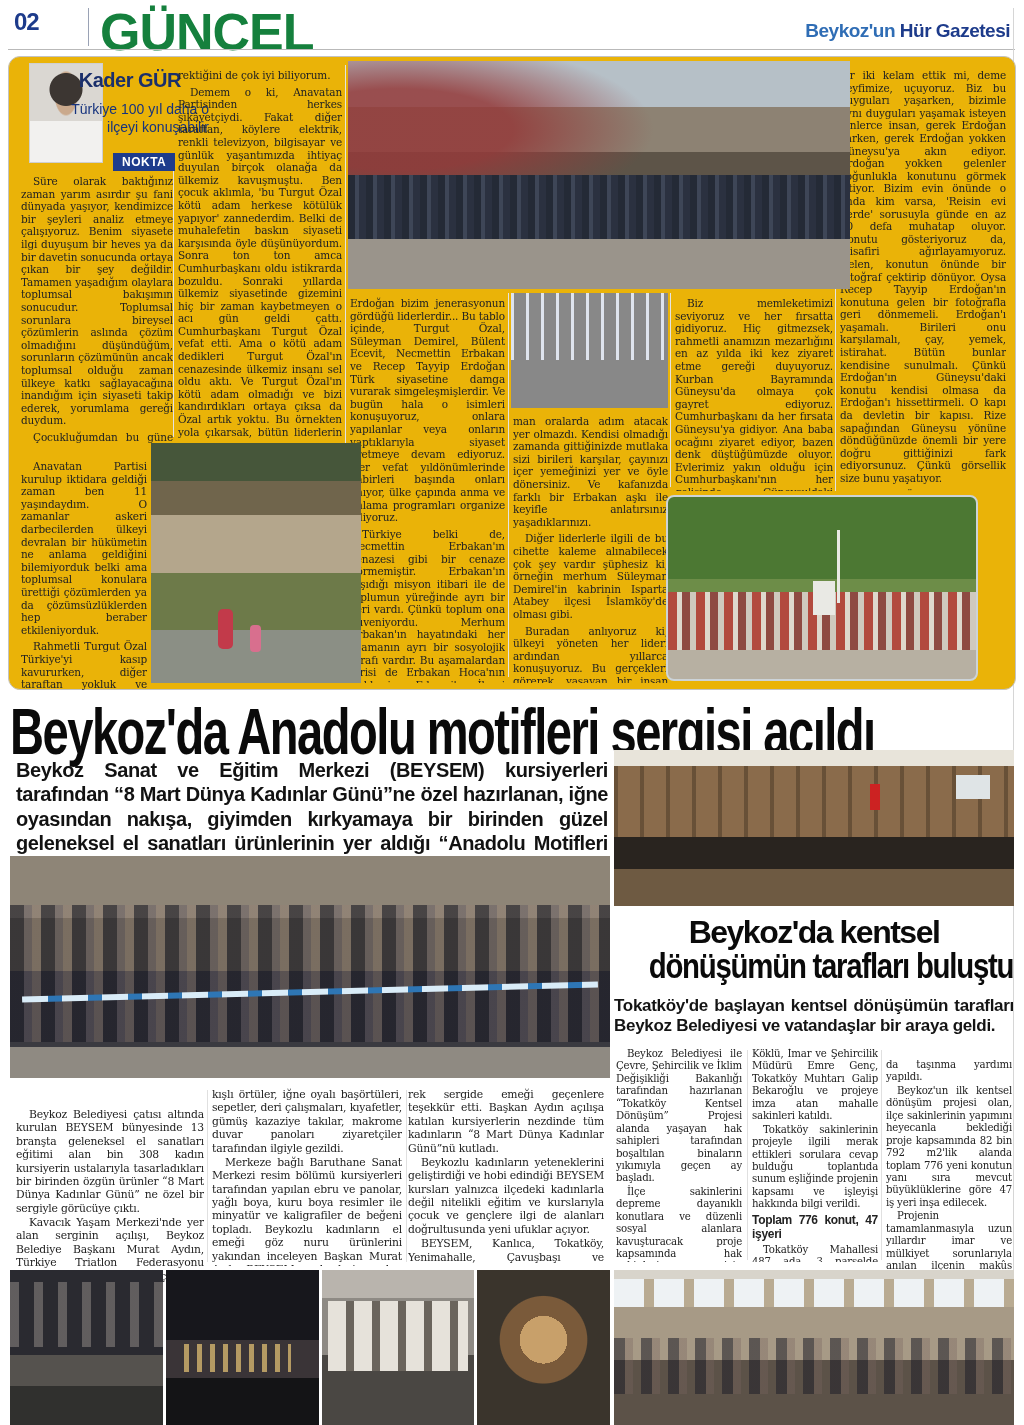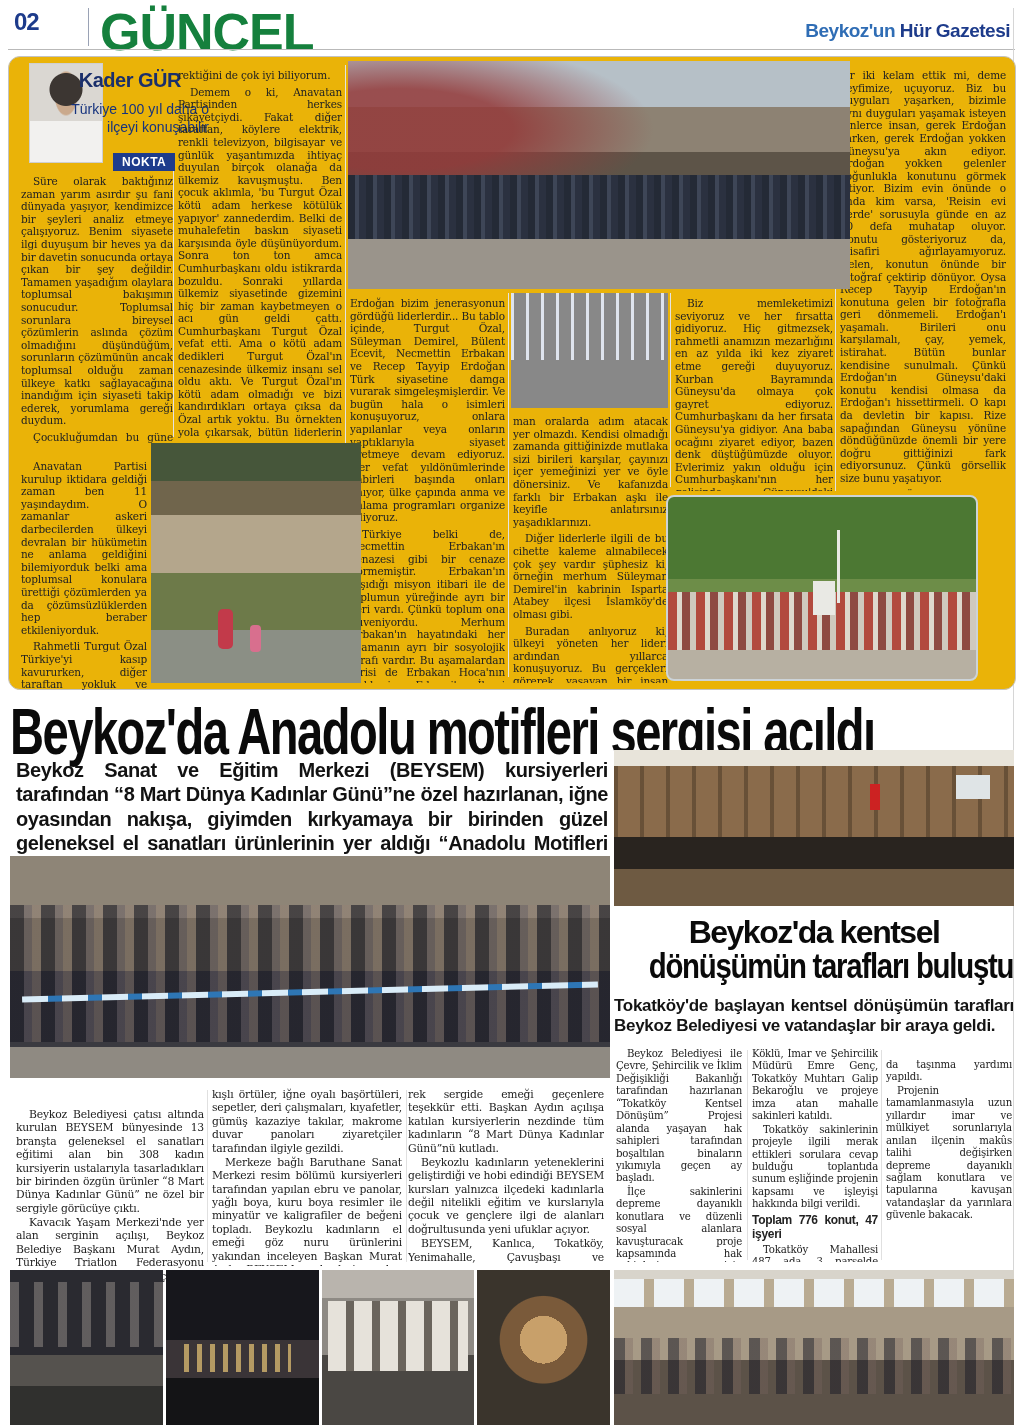--- a/index.html
+++ b/index.html
@@ -233,20 +233,21 @@
 
 </div>
 <div class="stxt" style="left:752px;top:1048px;width:126px;height:214px;">
   <p class="noind">Köklü, İmar ve Şehircilik Müdürü Emre Genç, Tokatköy Muhtarı Galip Bekaroğlu ve projeye imza atan mahalle sakinleri katıldı.</p>
   <p>Tokatköy sakinlerinin projeyle ilgili merak ettikleri sorulara cevap bulduğu toplantıda sunum eşliğinde projenin kapsamı ve işleyişi hakkında bilgi verildi.</p>
   <p class="subhead">Toplam 776 konut, 47 işyeri</p>
   <p>Tokatköy Mahallesi 487 ada, 3 parselde yürütülen ve arazide yıkım çalışmaları devem eden projenin hayata geçirilebilmesi için şu ana kadar 216 vatandaşa kira yardımı, 58 vatandaşa</p>
 </div>
 <div class="stxt" style="left:886px;top:1059px;width:126px;height:214px;">
   <p class="noind">da taşınma yardımı yapıldı.</p>
+  <p>Beykoz'un ilk kentsel dönüşüm projesi olan, ilçe sakinlerinin yapımını heyecanla beklediği proje kapsamında 82 bin 792 m2'lik alanda toplam 776 yeni konutun yanı sıra mevcut büyüklüklerine göre 47 iş yeri inşa edilecek.</p>
   <p>Projenin tamamlanmasıyla uzun yıllardır imar ve mülkiyet sorunlarıyla anılan ilçenin makûs talihi değişirken depreme dayanıklı sağlam konutlara ve tapularına kavuşan vatandaşlar da yarınlara güvenle bakacak.</p>
 </div>
 
 <div class="ph ph-dark1" style="left:10px;top:1270px;width:153px;height:155px;">
   <div class="heads"></div>
 </div>
 <div class="ph ph-dark2" style="left:166px;top:1270px;width:153px;height:155px;">
   <div class="gold"></div>
 </div>
 <div class="ph ph-hall" style="left:322px;top:1270px;width:152px;height:155px;">

